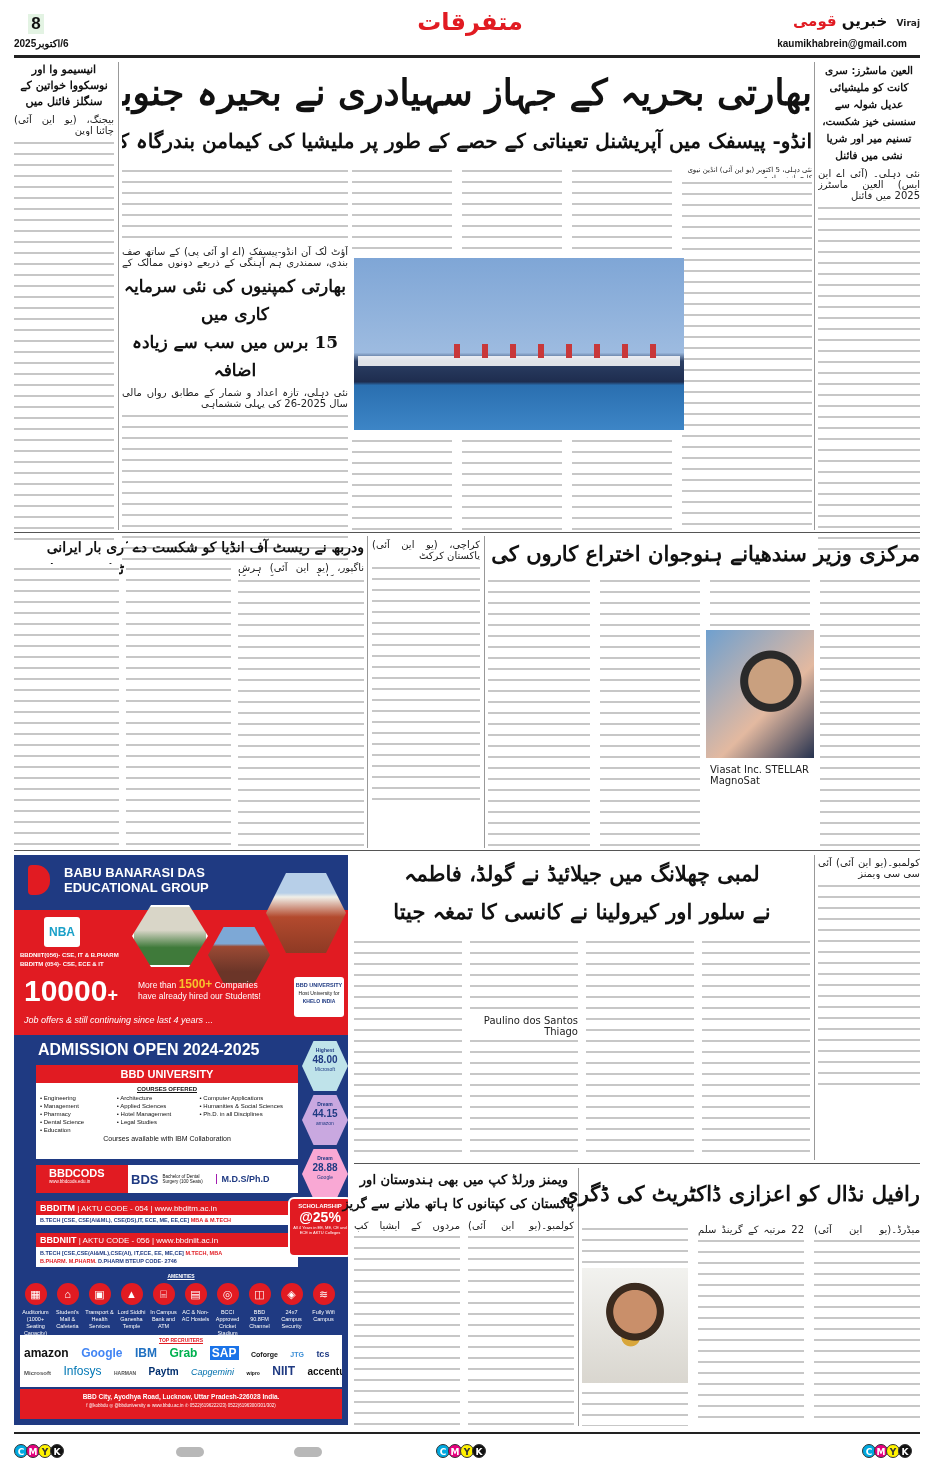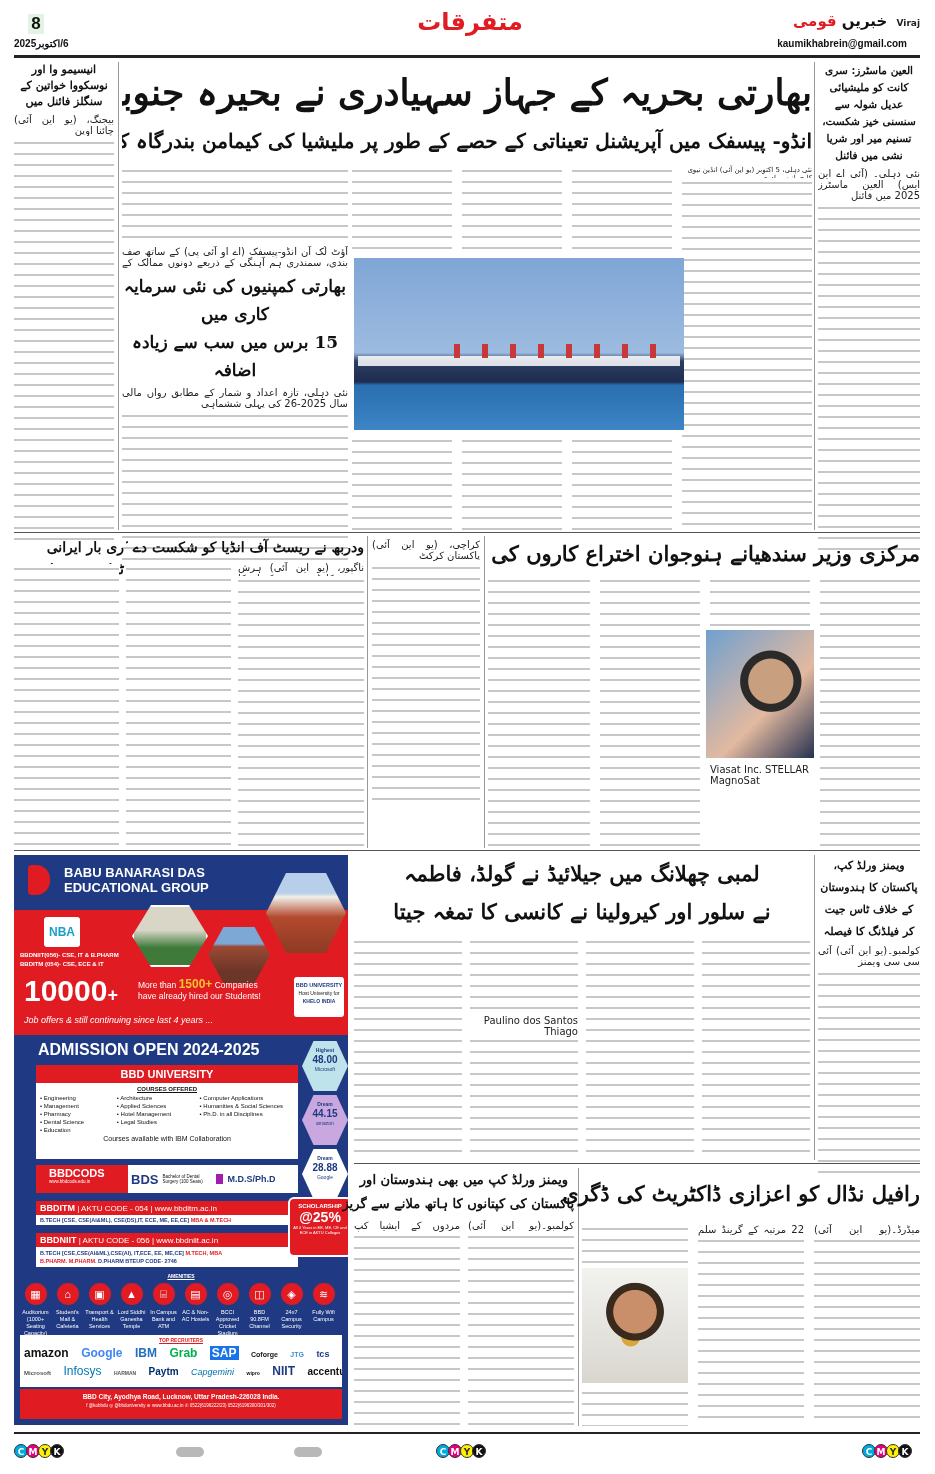--- a/index.html
+++ b/index.html
@@ -169,35 +169,35 @@
   <div class="abs hex" style="left:288px;top:186px;width:46px;height:50px;background:#bfe3ea;color:#1f3a82;text-align:center;font-size:5px;line-height:7px;padding-top:6px">
     <div style="font-weight:bold">Highest</div>
     <div style="font-size:10px;line-height:12px;font-weight:bold">48.00</div>
     <div>Microsoft</div>
   </div>
   <div class="abs hex" style="left:288px;top:240px;width:46px;height:50px;background:#c9a8e0;color:#1f3a82;text-align:center;font-size:5px;line-height:7px;padding-top:6px">
     <div style="font-weight:bold">Dream</div>
     <div style="font-size:10px;line-height:12px;font-weight:bold">44.15</div>
     <div>amazon</div>
   </div>
-  <div class="abs hex" style="left:288px;top:294px;width:46px;height:50px;background:#ffffff;color:#1f3a82;text-align:center;font-size:5px;line-height:7px;padding-top:6px">
+  <div class="abs hex" style="left:288px;top:294px;width:46px;height:50px;background:#f9a8d4;color:#1f3a82;text-align:center;font-size:5px;line-height:7px;padding-top:6px">
     <div style="font-weight:bold">Dream</div>
     <div style="font-size:10px;line-height:12px;font-weight:bold">28.88</div>
     <div>Google</div>
   </div>
 
   <div class="abs" style="left:22px;top:310px;width:262px;height:28px;display:flex">
     <div class="red" style="width:92px;padding:2px 13px">
       <div style="font-size:11px;font-weight:bold">BBDCODS</div>
       <div style="font-size:4.5px">www.bbdcods.edu.in</div>
     </div>
     <div class="white" style="flex:1;display:flex;padding:2px 3px;gap:4px;align-items:center">
       <span style="font-weight:bold;font-size:13px;color:#1f3a82">BDS</span>
       <span style="font-size:4.5px;width:50px">Bachelor of Dental Surgery (100 Seats)</span>
-      <span style="font-weight:bold;font-size:9px;color:#1f3a82;border-left:7px solid #a21caf;padding-left:4px">M.D.S/Ph.D</span>
+      <span style="font-weight:bold;font-size:9px;color:#1f3a82;border-left:1px solid #a21caf;padding-left:4px">M.D.S/Ph.D</span>
     </div>
   </div>
 
   <div class="abs" style="left:22px;top:346px;width:262px">
     <div class="red" style="font-size:8px;padding:2px 4px;white-space:nowrap">
       <span style="font-weight:bold;font-size:9px">BBDITM</span> |
       <span>AKTU CODE - 054</span> |
       <span>www.bbditm.ac.in</span>
     </div>
     <div class="white" style="font-size:5.5px;padding:2px 4px;font-weight:bold">
@@ -306,21 +306,20 @@
   <div class="hl" style="font-size:21px;line-height:38px;white-space:nowrap;overflow:hidden">لمبی چھلانگ میں جیلائیڈ نے گولڈ، فاطمہ</div>
   <div class="hl" style="font-size:21px;line-height:38px;white-space:nowrap;overflow:hidden">نے سلور اور کیرولینا نے کانسی کا تمغہ جیتا</div>
   <div class="abs col-lines" style="right:0;top:82px;width:108px;height:223px"></div>
   <div class="abs col-lines" style="right:116px;top:82px;width:108px;height:223px"></div>
   <div class="abs col-lines" style="right:232px;top:82px;width:108px;height:223px"></div>
   <div class="abs col-lines" style="right:348px;top:82px;width:108px;height:223px"></div>
   <div class="abs txt" style="right:232px;top:160px;width:108px;direction:ltr;text-align:right;background:#fff">Paulino dos Santos Thiago</div>
 </div>
 <div class="vrule" style="left:814px;top:855px;height:305px"></div>
 <div class="abs" style="left:818px;top:855px;width:102px;height:305px">
-  <div class="hl" style="font-size:11px;line-height:22px">ویمنز ورلڈ کپ، پاکستان کا ہندوستان کے خلاف ٹاس جیت کر فیلڈنگ کا فیصلہ</div>
   <div class="txt" style="margin-top:2px">کولمبو۔(یو این آئی) آئی سی سی ویمنز</div>
   <div class="col-lines" style="height:210px;margin-top:2px"></div>
 </div>
 
 <div class="rule" style="left:354px;top:1163px;width:566px;height:1px;background:#555"></div>
 
 <div class="abs" style="left:354px;top:1168px;width:220px;height:258px">
   <div class="hl" style="font-size:13px;line-height:24px;white-space:nowrap">ویمنز ورلڈ کپ میں بھی ہندوستان اور</div>
   <div class="hl" style="font-size:13px;line-height:24px;white-space:nowrap">پاکستان کی کپتانوں کا ہاتھ ملانے سے گریز</div>
   <div class="abs txt" style="right:0;top:52px;width:106px">کولمبو۔(یو این آئی) پاکستان کے خلاف</div>

